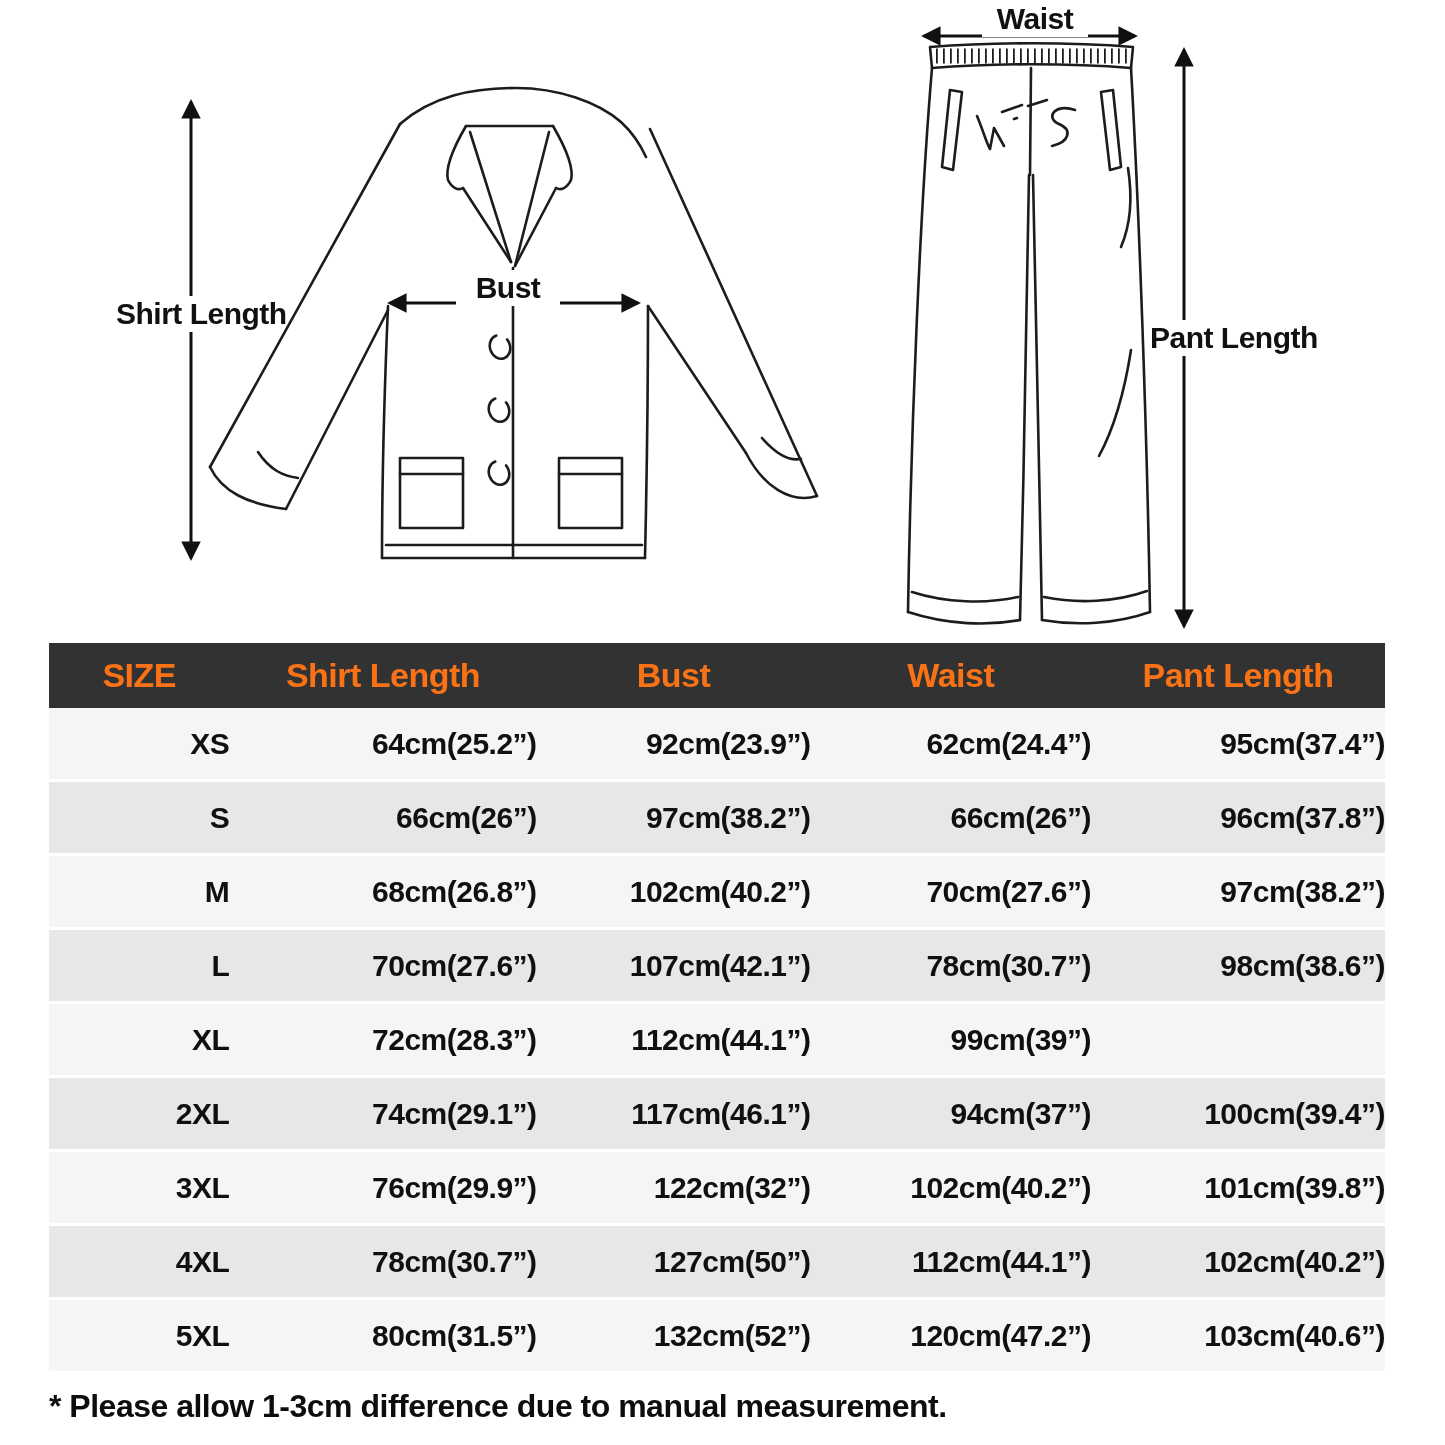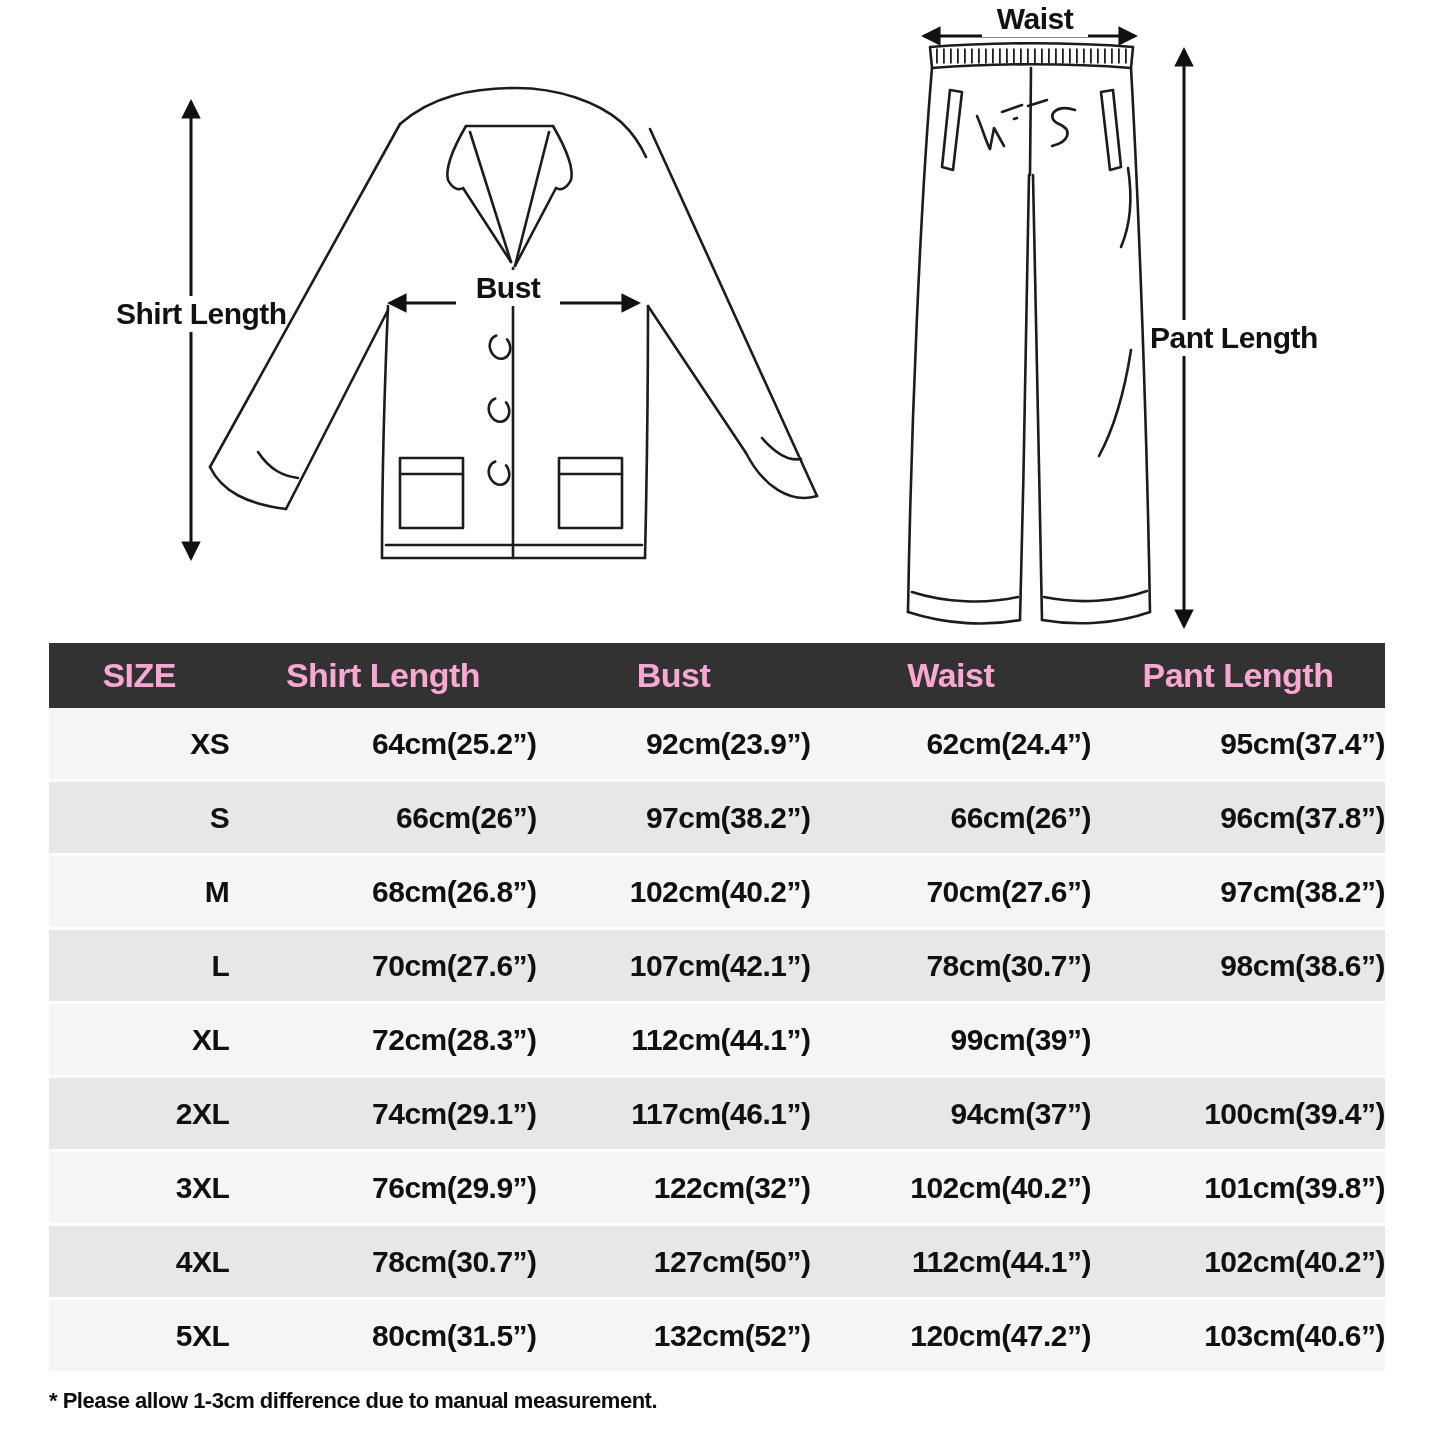--- a/index.html
+++ b/index.html
@@ -16,33 +16,33 @@
     color:#111;padding:0 4px;
   }
   .size-table{
     position:absolute;left:49px;top:643px;width:1336px;
   }
   .thead{
     display:grid;grid-template-columns:13.5% 23% 20.5% 21% 22%;
     background:var(--header-bg,#323232);height:65px;align-items:center;
   }
   .thead .hcell{
-    color:#f9a8d4;font-weight:700;font-size:34px;letter-spacing:-0.5px;text-align:center;
+    color:#f97316;font-weight:700;font-size:34px;letter-spacing:-0.5px;text-align:center;
   }
   .trow{
     display:grid;grid-template-columns:13.5% 23% 20.5% 21% 22%;
     height:74px;align-items:center;box-sizing:border-box;border-bottom:3px solid #fff;
   }
   .trow.odd{background:var(--row-light,#f5f5f5);}
   .trow.even{background:var(--row-dark,#e7e7e7);}
   .tcell{
     font-weight:700;font-size:30px;letter-spacing:-0.5px;text-align:right;color:#101010;
   }
   .footnote{
-    position:absolute;left:49px;top:1388px;font-weight:700;font-size:22px;
+    position:absolute;left:49px;top:1388px;font-weight:700;font-size:32px;
     letter-spacing:-0.5px;color:#0d0d0d;white-space:nowrap;
   }
 </style>
 </head>
 <body>
 
 <div class="canvas">
 
   <svg width="1445" height="645" viewBox="0 0 1445 645">
     <defs>

